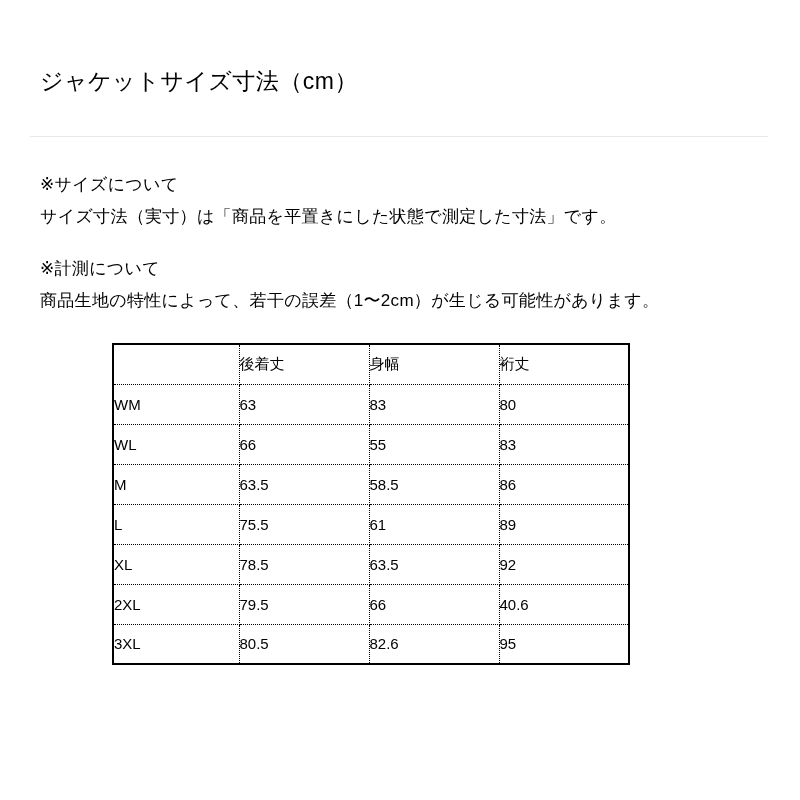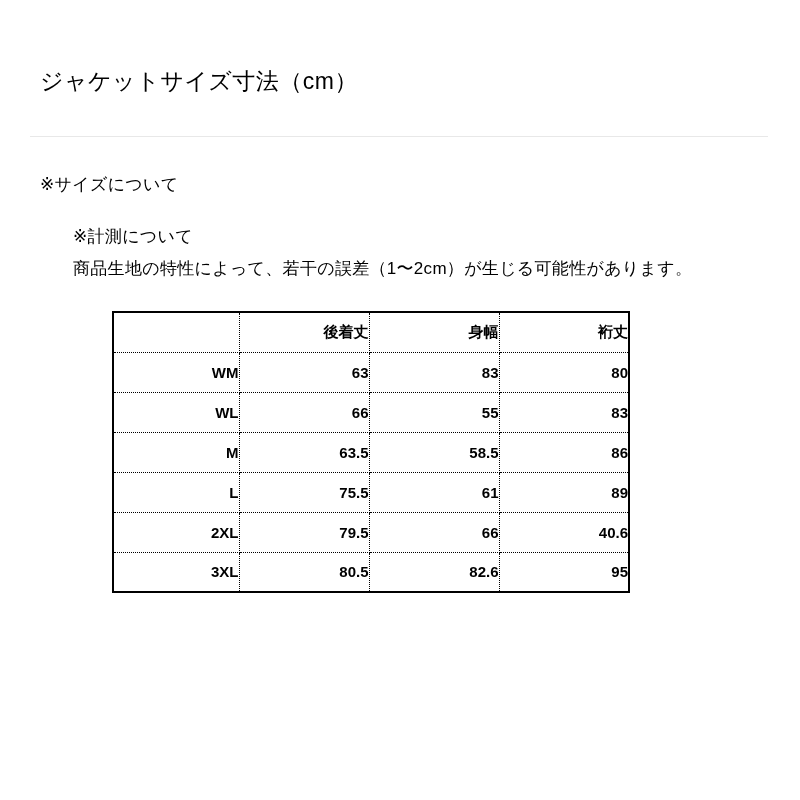--- a/index.html
+++ b/index.html
@@ -23,55 +23,56 @@
     font-weight: normal;
     letter-spacing: 0.5px;
   }
   .divider {
     border: none;
     border-top: 1px solid #e8e8e8;
     margin: 39px -8px 0 -10px;
     height: 0;
   }
   .note-block-1 { margin-top: 32px; }
-  .note-block-2 { margin-top: 20px; margin-left: 33px; }
+  .note-block-2 { margin-top: 20px; }
   .note-line {
     font-size: 17px;
     line-height: 32px;
     letter-spacing: 0.3px;
   }
   table.size-table {
     margin: 26px 0 0 72px;
     border-collapse: collapse;
     table-layout: fixed;
     border: 2px solid #000000;
     font-size: 15px;
   }
   .size-table th, .size-table td {
     border: 1px dotted #000000;
     height: 40px;
-    text-align: right;
+    text-align: left;
     vertical-align: middle;
-    font-weight: bold;
+    font-weight: normal;
     padding: 0;
   }
   .size-table .col-size  { width: 126px; }
   .size-table .col-val   { width: 130px; }
 </style>
 </head>
 <body>
 
 <div class="page">
 
   <h1 class="page-title">ジャケットサイズ寸法（cm）</h1>
 
   <hr class="divider">
 
   <div class="note-block-1">
     <p class="note-line">※サイズについて</p>
+    <p class="note-line">サイズ寸法（実寸）は「商品を平置きにした状態で測定した寸法」です。</p>
   </div>
 
   <div class="note-block-2">
     <p class="note-line">※計測について</p>
     <p class="note-line">商品生地の特性によって、若干の誤差（1〜2cm）が生じる可能性があります。</p>
   </div>
 
   <table class="size-table">
     <thead>
       <tr>
@@ -100,20 +101,26 @@
         <td>58.5</td>
         <td>86</td>
       </tr>
       <tr>
         <th>L</th>
         <td>75.5</td>
         <td>61</td>
         <td>89</td>
       </tr>
       <tr>
+        <th>XL</th>
+        <td>78.5</td>
+        <td>63.5</td>
+        <td>92</td>
+      </tr>
+      <tr>
         <th>2XL</th>
         <td>79.5</td>
         <td>66</td>
         <td>40.6</td>
       </tr>
       <tr>
         <th>3XL</th>
         <td>80.5</td>
         <td>82.6</td>
         <td>95</td>

